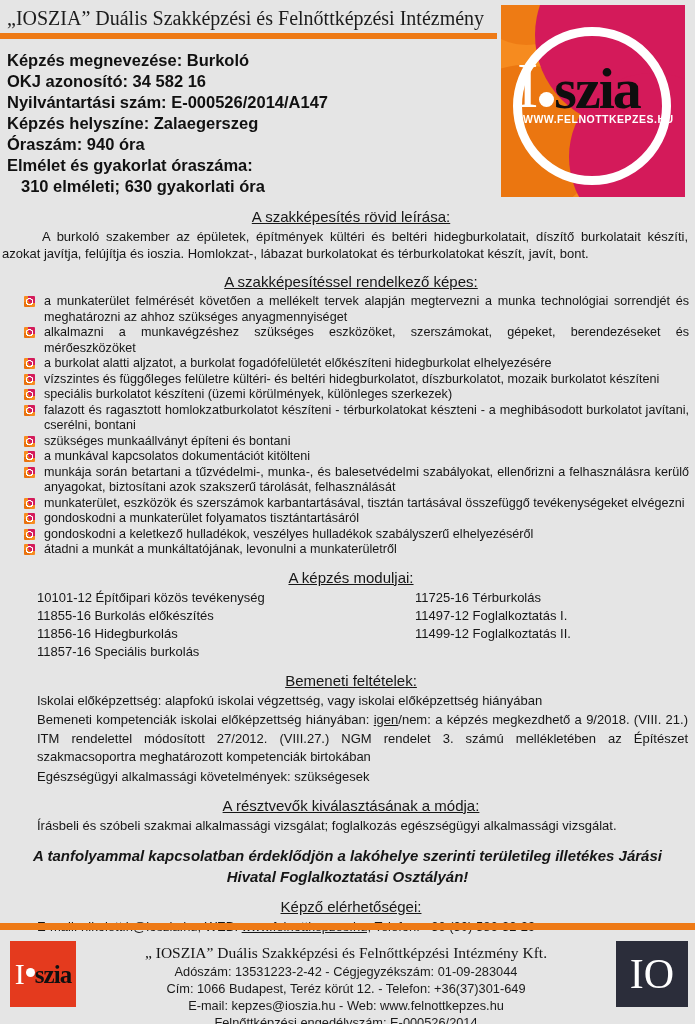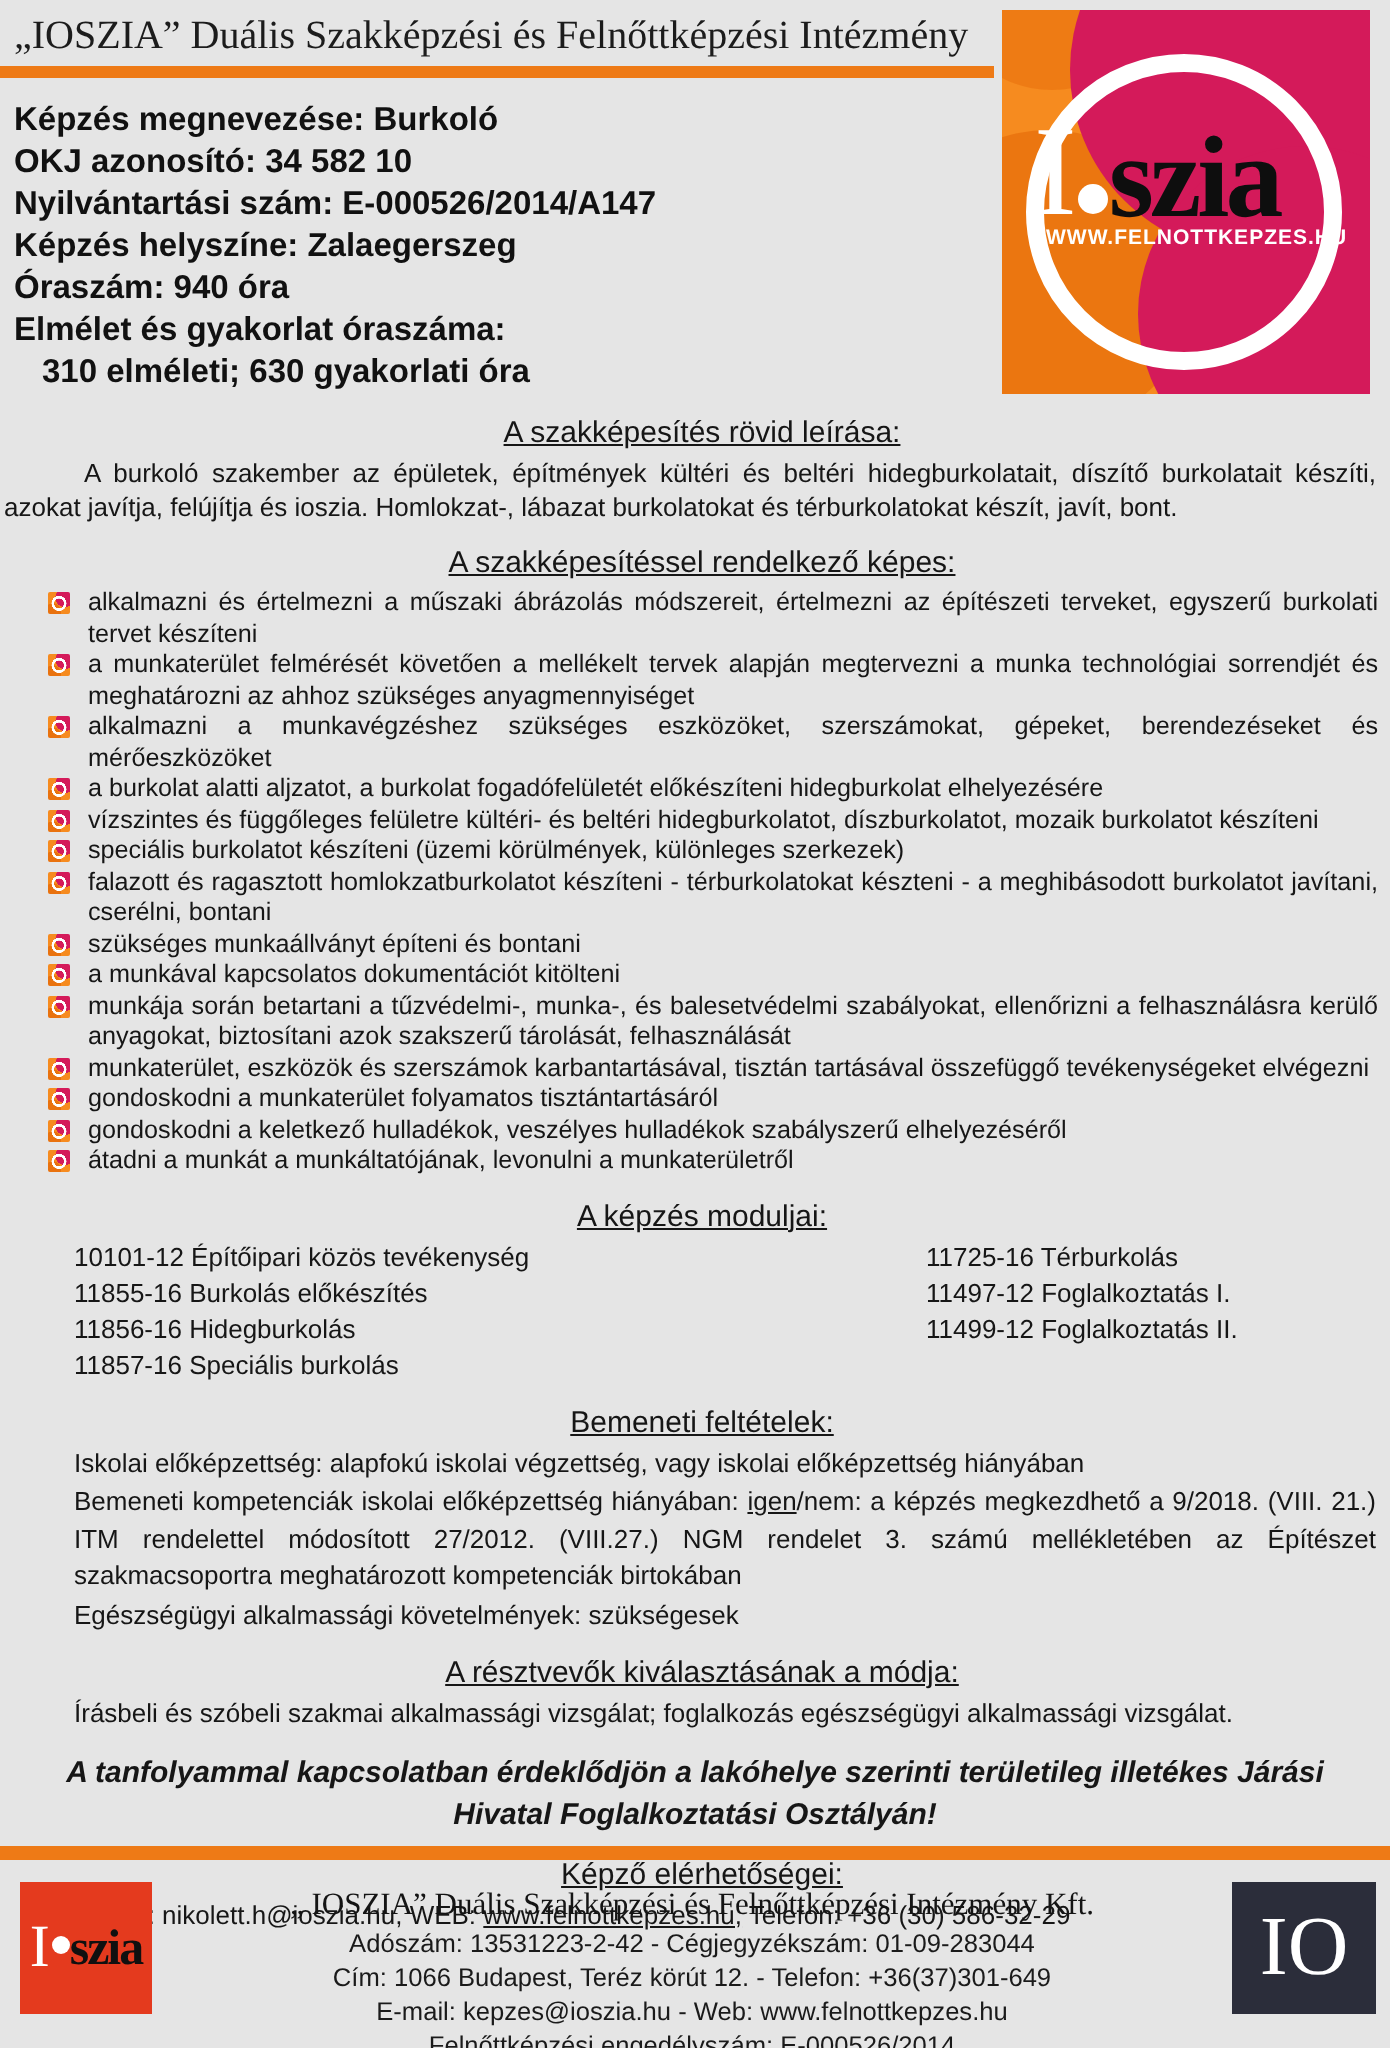--- a/index.html
+++ b/index.html
@@ -36,21 +36,21 @@
   .bico{width:11px;height:11px;flex:0 0 11px;margin-top:2px;border-radius:1px;
     background:
       radial-gradient(circle at 50% 52%,rgba(255,255,255,0) 2.4px,#ffffff 2.5px 3.7px,rgba(255,255,255,0) 3.8px),
       radial-gradient(circle at 76% 26%,#d41a5a 0 4.6px,rgba(0,0,0,0) 4.7px),
       radial-gradient(circle at 22% 88%,#e9720e 0 4px,rgba(0,0,0,0) 4.1px),
       #f68b1f;}
   .btxt{flex:1;text-align:justify;font-size:12.6px;line-height:15.5px;}
 
   .modcols{display:flex;margin:2px 0 0 37px;line-height:18px;}
   .modcol1{width:378px;}
-  .modcol2{flex:1;margin-left:48px;}
+  .modcol2{flex:1;}
 
   .ind{margin:0 7px 1px 37px;text-align:justify;line-height:18.5px;}
   .u{text-decoration:underline;}
 
   .notice{margin:9px 18px 0 18px;text-align:center;font-weight:bold;font-style:italic;font-size:15px;line-height:21px;}
 
   .contact-line{margin:2px 7px 0 37px;line-height:18.5px;}
   .link{text-decoration:underline;color:#161616;cursor:pointer;}
 
   
@@ -84,37 +84,33 @@
     <div class="word">
       <span class="w-i">I</span>
       <span class="w-dot"></span>
       <span class="w-szia">szia</span>
     </div>
     <div class="url">WWW.FELNOTTKEPZES.HU</div>
   </div>
 
   <div class="course">
     <div>Képzés megnevezése: Burkoló</div>
-    <div>OKJ azonosító: 34 582 10</div>
+    <div>OKJ azonosító: 34 582 16</div>
     <div>Nyilvántartási szám: E-000526/2014/A147</div>
     <div>Képzés helyszíne: Zalaegerszeg</div>
     <div>Óraszám: 940 óra</div>
     <div>Elmélet és gyakorlat óraszáma:</div>
     <div class="indent">310 elméleti; 630 gyakorlati óra</div>
   </div>
 
   <div class="sec-h">A szakképesítés rövid leírása:</div>
   <div class="desc">A burkoló szakember az épületek, építmények kültéri és beltéri hidegburkolatait, díszítő burkolatait készíti, azokat javítja, felújítja és ioszia. Homlokzat-, lábazat burkolatokat és térburkolatokat készít, javít, bont.</div>
 
   <div class="sec-h">A szakképesítéssel rendelkező képes:</div>
   <div class="bullets">
-    <div class="brow">
-        <span class="bico"></span>
-        <span class="btxt">alkalmazni és értelmezni a műszaki ábrázolás módszereit, értelmezni az építészeti terveket, egyszerű burkolati tervet készíteni</span>
-      </div>
     <div class="brow">
         <span class="bico"></span>
         <span class="btxt">a munkaterület felmérését követően a mellékelt tervek alapján megtervezni a munka technológiai sorrendjét és meghatározni az ahhoz szükséges anyagmennyiséget</span>
       </div>
     <div class="brow">
         <span class="bico"></span>
         <span class="btxt">alkalmazni a munkavégzéshez szükséges eszközöket, szerszámokat, gépeket, berendezéseket és mérőeszközöket</span>
       </div>
     <div class="brow">
         <span class="bico"></span>

